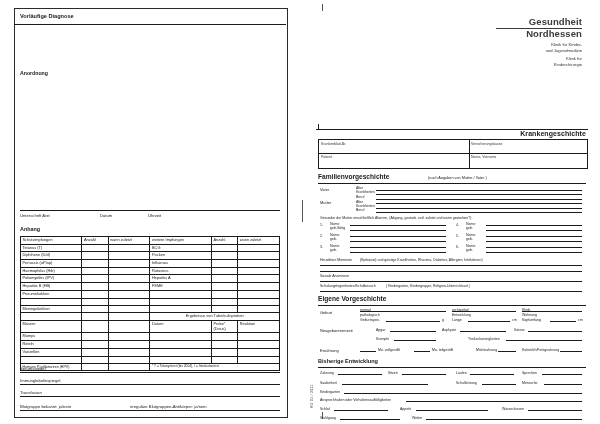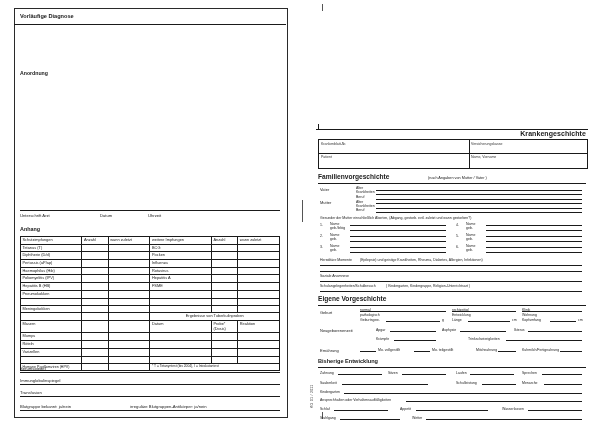--- a/index.html
+++ b/index.html
@@ -226,20 +226,29 @@
     <div class="btxt" style="top:382px;">Transfusion</div>
     <div class="bline" style="top:388px;"></div>
 
     <div class="btxt" style="top:396px;">Blutgruppe bekannt: ja/nein</div>
     <div class="btxt" style="top:396px;left:116px;">irreguläre Blutgruppen-Antikörper: ja/nein</div>
     <div class="bline" style="top:402px;"></div>
   </div>
 
   <div class="right">
 
+    <div class="logo">
+      <div class="l1">Gesundheit</div>
+      <div class="bar"></div>
+      <div class="l2">Nordhessen</div>
+      <div class="l3" style="white-space:pre-line;">Klinik für Kinder-
+und Jugendmedizin</div>
+      <div class="l4" style="white-space:pre-line;">Klinik für
+Kinderchirurgie</div>
+    </div>
 
     <div class="kgline"></div>
     <div class="kgtick"></div>
     <div class="kg">Krankengeschichte</div>
 
     <div class="idbox">
       <div class="sep" style="left:150px;"></div>
       <div class="hsep" style="top:13px;"></div>
       <div class="tiny" style="position:absolute;left:2px;top:1.5px;">Krankenblatt-Nr.</div>
       <div class="tiny" style="position:absolute;left:152px;top:1.5px;">Versicherungskasse</div>

